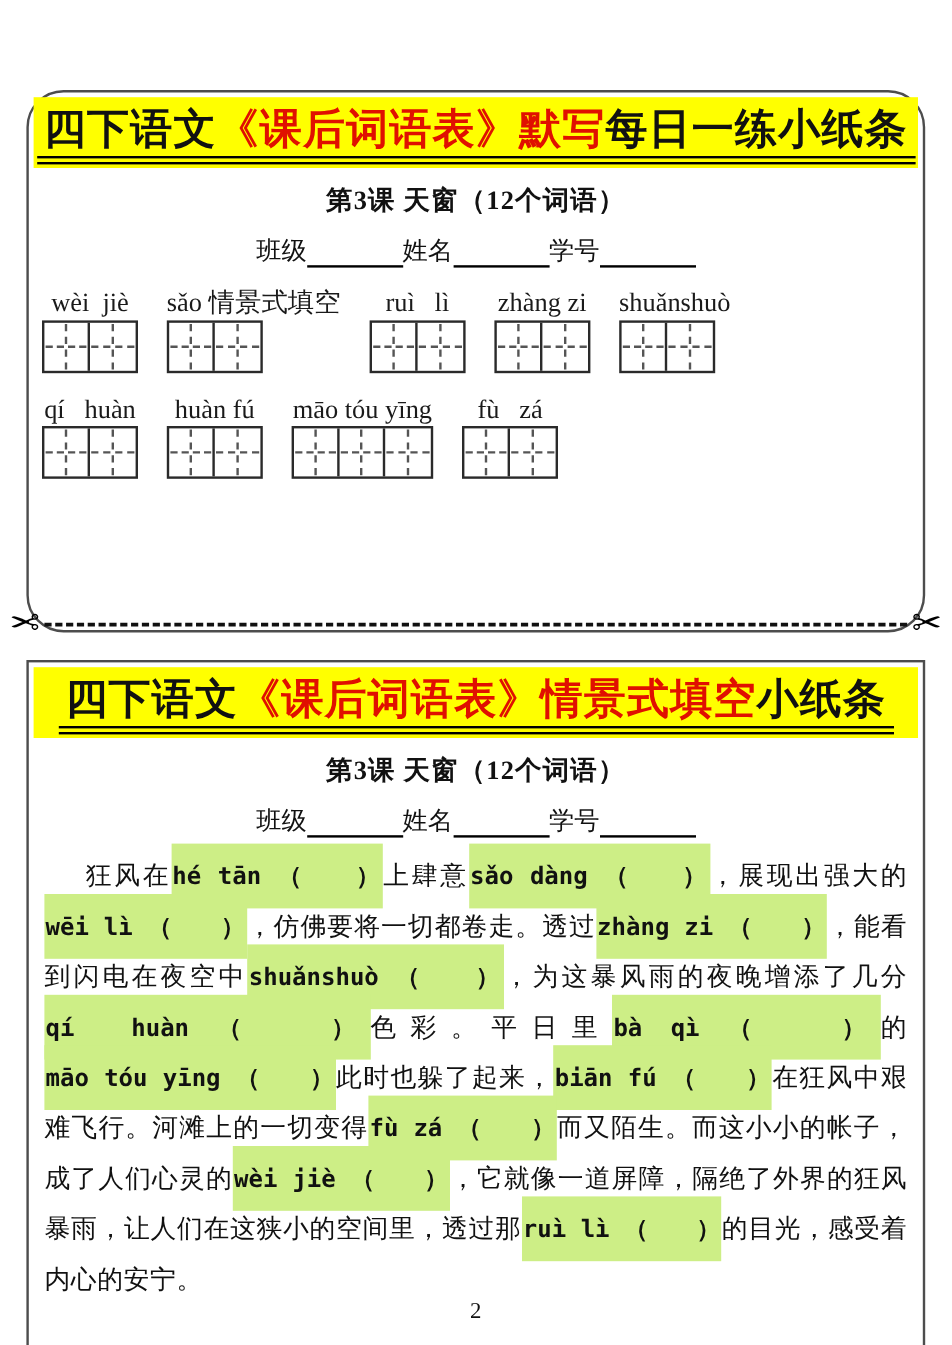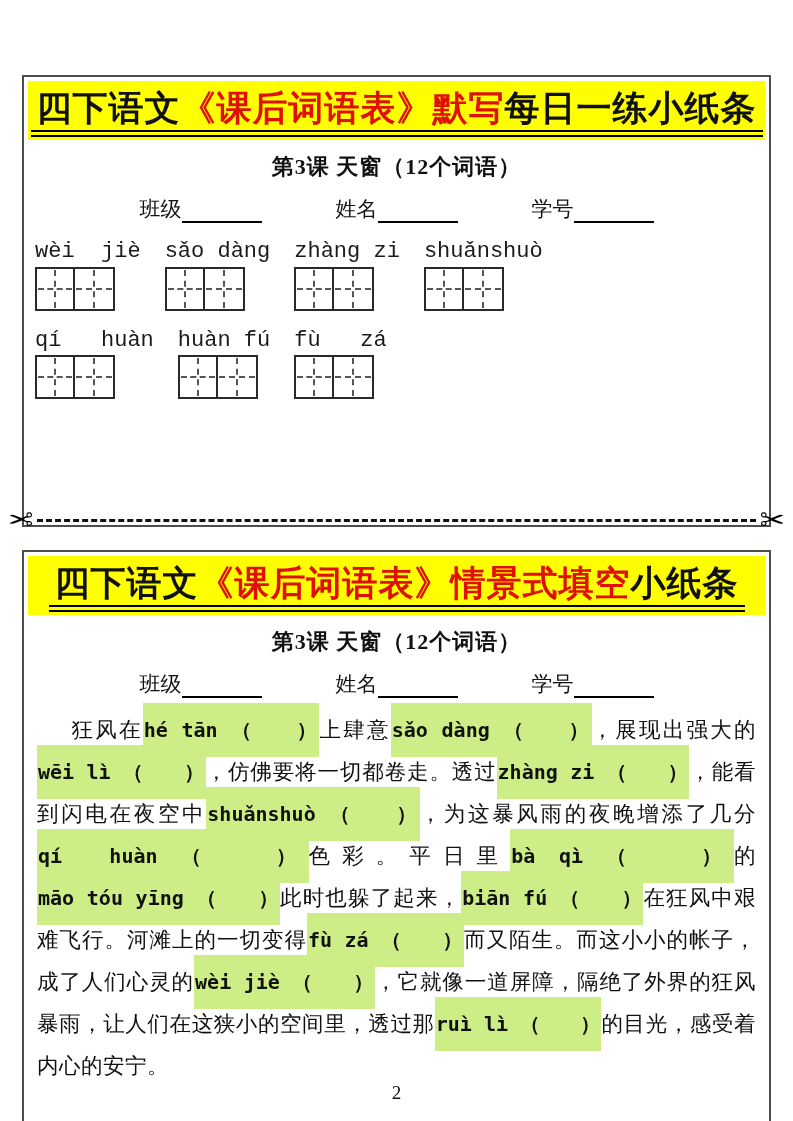--- a/index.html
+++ b/index.html
@@ -9,43 +9,43 @@
     --ink:#111;
   }
   *{box-sizing:border-box;}
   html,body{margin:0;padding:0;}
   body{
     width:793px;height:1121px;position:relative;background:#fff;
     font-family:"Liberation Serif","DejaVu Serif",serif;color:var(--ink);
     overflow:hidden;
   }
   .card{position:absolute;left:22px;width:749px;border:2px solid #4d4d4d;background:#fff;}
-  .card-dictation{top:75px;height:452px;}
+  .card-dictation{top:75px;height:452px;border-radius:31px;}
   .card-fill{top:550px;height:659px;}
 
   .banner{background:var(--banner-bg);margin:4px;text-align:center;padding:7px 0 3px;}
   .banner-inner{
     display:inline-block;border-bottom:7px double #000;padding:0 6px 2px;
     font-weight:bold;font-size:35px;line-height:1.15;letter-spacing:1px;
     font-family:"Liberation Sans","DejaVu Sans",sans-serif;
   }
   .red{color:var(--title-red);}
 
   .subtitle{text-align:center;font-weight:bold;font-size:22px;margin-top:12px;letter-spacing:1px;}
 
-  .fields{display:flex;justify-content:center;gap:74px;font-size:21px;margin-top:13px;align-items:flex-end;}
+  .fields{display:flex;justify-content:center;font-size:21px;margin-top:13px;align-items:flex-end;}
   .field{display:flex;align-items:flex-end;}
   .field-label{font-size:21px;}
   .blankline{display:inline-block;width:80px;border-bottom:2px solid #000;height:24px;}
 
   .grid-area{padding:16px 6px 0 11px;}
   .pinyin-row{display:flex;margin-bottom:17px;}
   .word-block{margin-right:24px;}
   .pinyin-label{
-    font-family:Liberation Mono, monospace;font-size:22px;color:#1a1a1a;
+    font-family:Liberation Serif, serif;font-size:22px;color:#1a1a1a;
     text-align:center;white-space:pre;line-height:1.15;margin-bottom:2px;
   }
   .grid{display:flex;border:2px solid #2a2a2a;width:max-content;background:#fff;}
   .cell{width:38px;height:40px;position:relative;border-right:2px solid #2a2a2a;}
   .cell:last-child{border-right:none;}
   .cell::before{content:"";position:absolute;left:1px;right:1px;top:50%;margin-top:-1px;border-top:2px dashed #555;}
   .cell::after{content:"";position:absolute;top:1px;bottom:1px;left:50%;margin-left:-1px;border-left:2px dashed #555;}
 
   .divider{position:absolute;top:502px;left:0;width:793px;height:36px;display:flex;align-items:center;padding:0 8px;}
   .scissors{font-size:30px;line-height:1;color:#000;font-family:"DejaVu Sans",sans-serif;}
@@ -87,21 +87,28 @@
   <div class="grid-area">
       <div class="pinyin-row">
         <div class="word-block">
           <div class="pinyin-label">wèi  jiè</div>
           <div class="grid">
             <div class="cell"></div>
             <div class="cell"></div>
           </div>
         </div>
         <div class="word-block">
-          <div class="pinyin-label">sǎo dàng</div>
+          <div class="pinyin-label">sǎo 情景式填空</div>
+          <div class="grid">
+            <div class="cell"></div>
+            <div class="cell"></div>
+          </div>
+        </div>
+        <div class="word-block">
+          <div class="pinyin-label">ruì   lì</div>
           <div class="grid">
             <div class="cell"></div>
             <div class="cell"></div>
           </div>
         </div>
         <div class="word-block">
           <div class="pinyin-label">zhàng zi</div>
           <div class="grid">
             <div class="cell"></div>
             <div class="cell"></div>
@@ -119,20 +126,28 @@
         <div class="word-block">
           <div class="pinyin-label">qí   huàn</div>
           <div class="grid">
             <div class="cell"></div>
             <div class="cell"></div>
           </div>
         </div>
         <div class="word-block">
           <div class="pinyin-label">huàn fú</div>
           <div class="grid">
+            <div class="cell"></div>
+            <div class="cell"></div>
+          </div>
+        </div>
+        <div class="word-block">
+          <div class="pinyin-label">māo tóu yīng</div>
+          <div class="grid">
+            <div class="cell"></div>
             <div class="cell"></div>
             <div class="cell"></div>
           </div>
         </div>
         <div class="word-block">
           <div class="pinyin-label">fù   zá</div>
           <div class="grid">
             <div class="cell"></div>
             <div class="cell"></div>
           </div>

